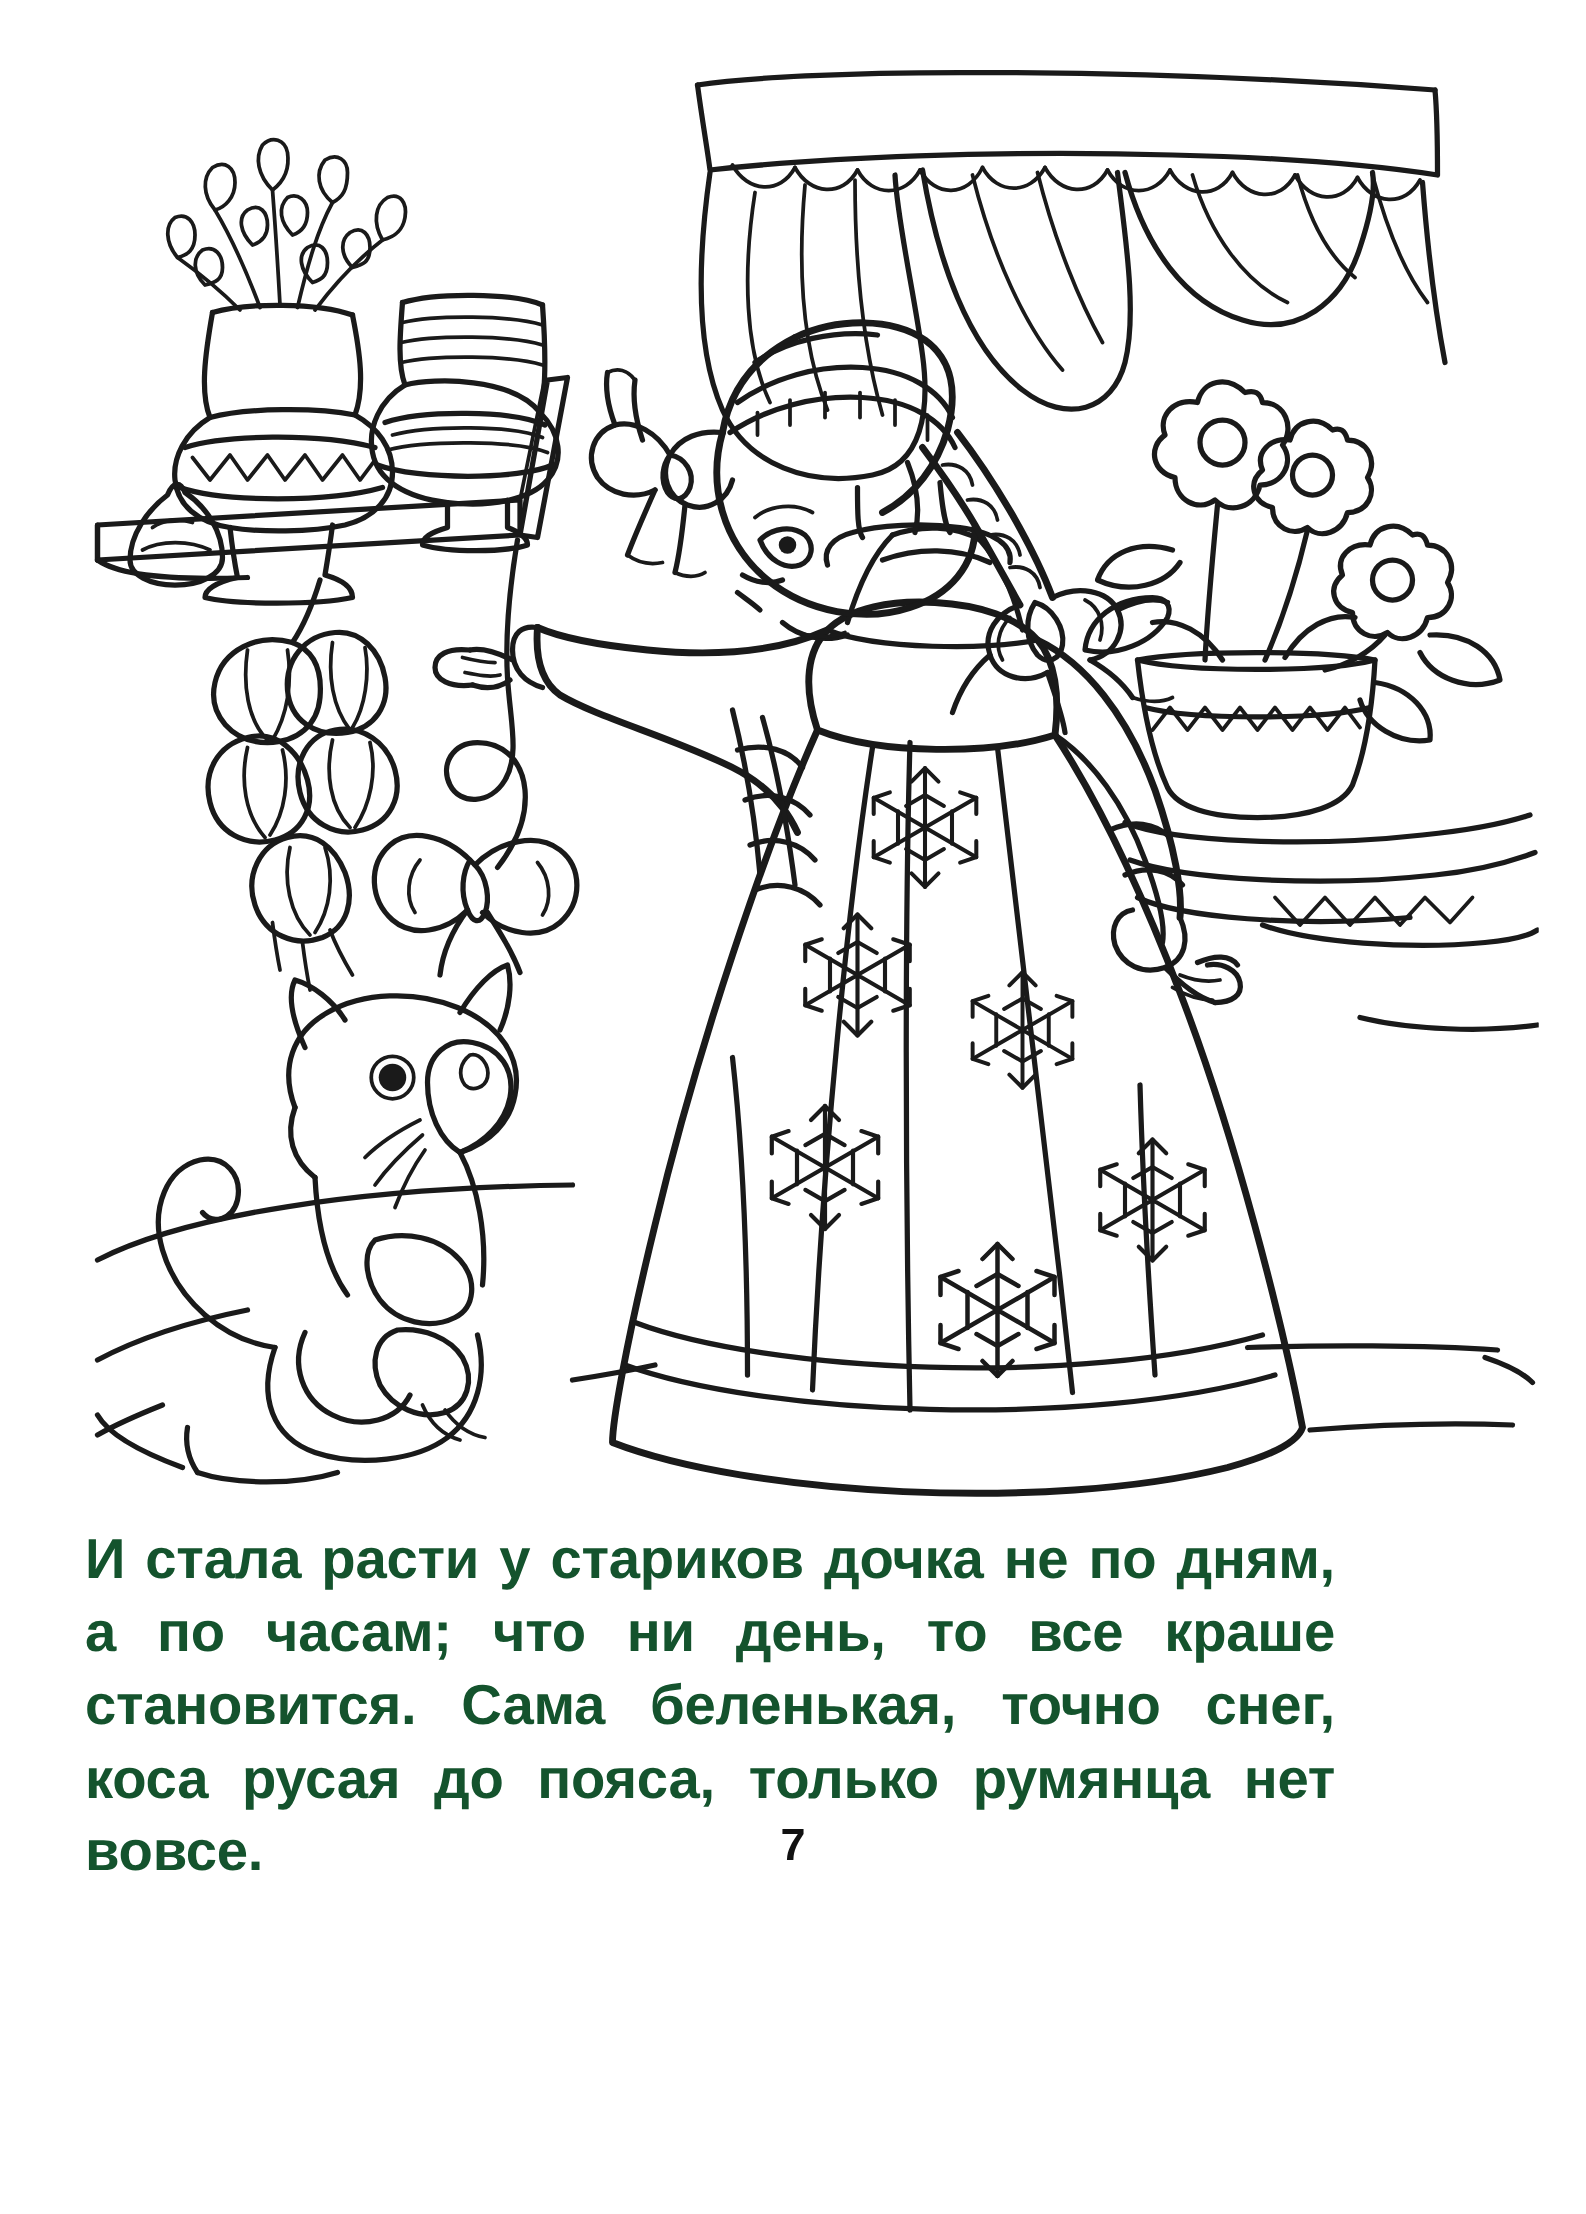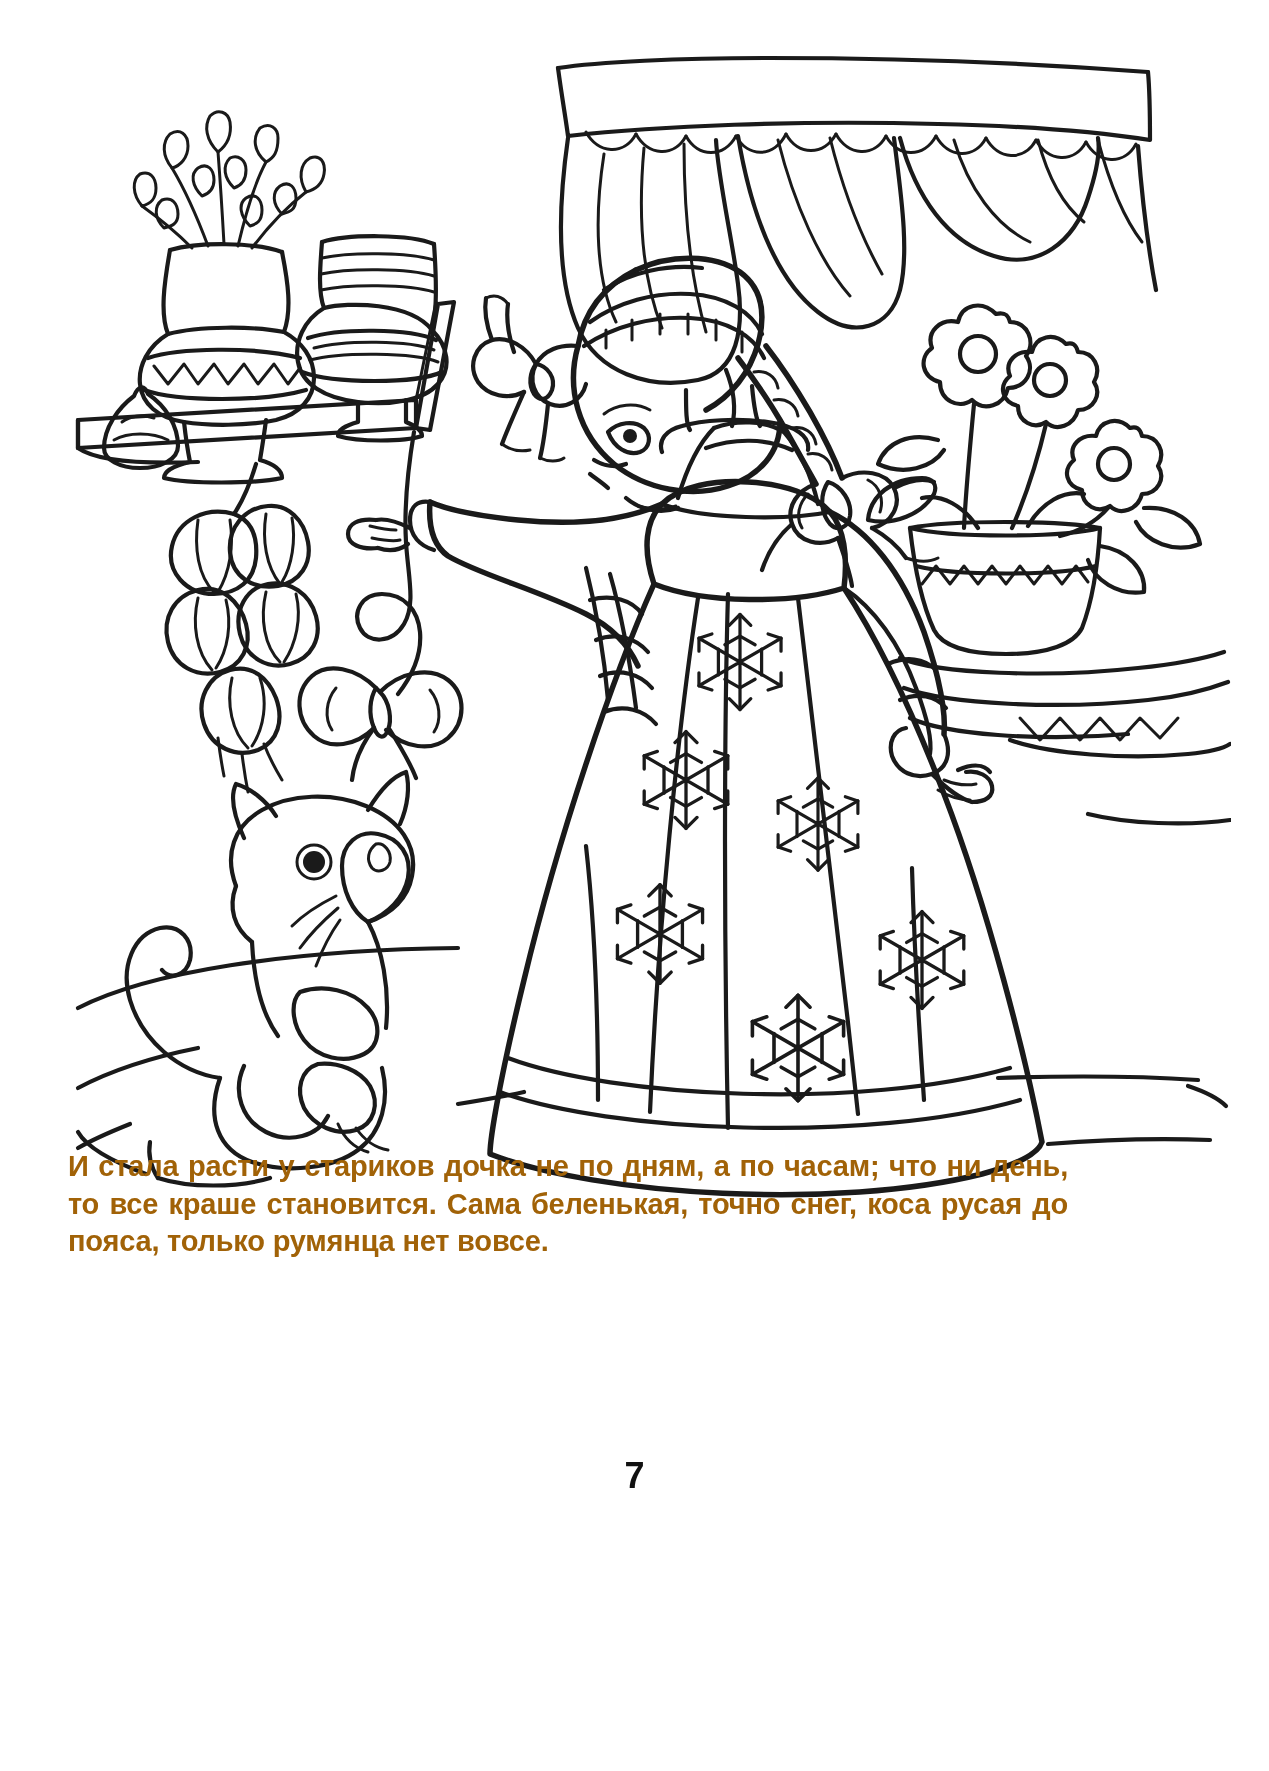--- a/index.html
+++ b/index.html
@@ -29,29 +29,29 @@
     height: 1170px;
   }
   .illustration svg {
     display: block;
     width: 100%;
     height: 100%;
   }
   .caption {
     position: absolute;
     left: 68px;
-    top: 1148px;
+    top: 1218px;
     width: 1000px;
-    font-size: 29px;
+    font-size: 45px;
     line-height: 1.30;
     font-weight: 700;
     text-align: justify;
     text-justify: inter-word;
     letter-spacing: -0.2px;
-    color: #a16207;
+    color: #14532d;
   }
   .caption p {
     margin: 0;
   }
   .page-number {
     position: absolute;
     left: 0;
     top: 1455px;
     width: 1269px;
     text-align: center;

